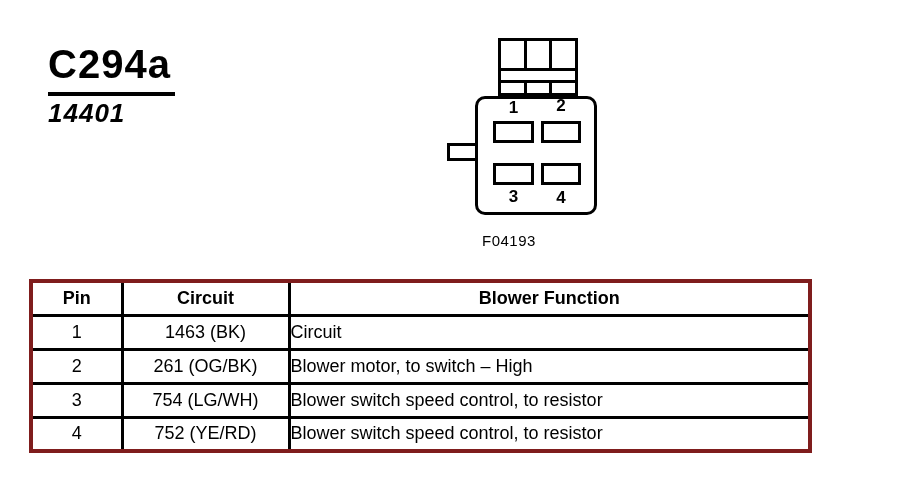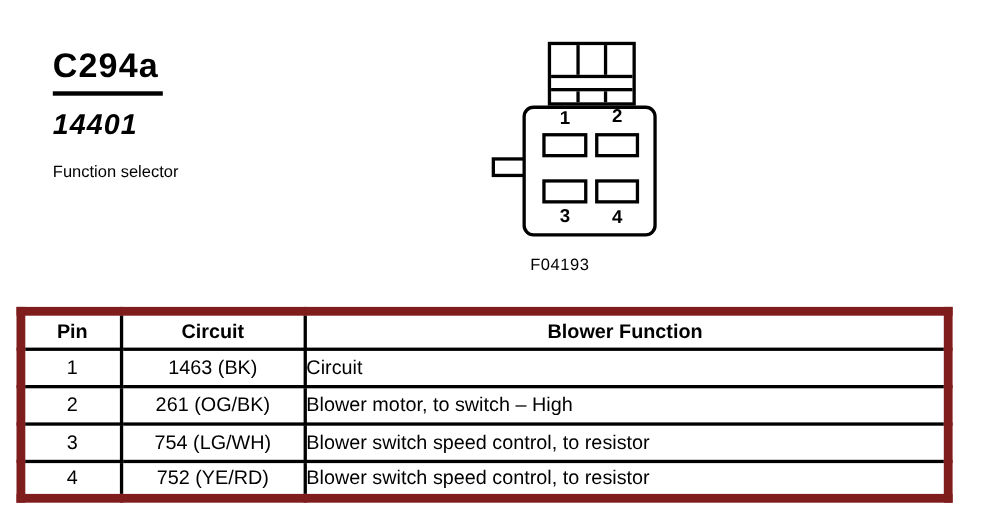--- a/index.html
+++ b/index.html
@@ -9,21 +9,21 @@
     position: relative;
     overflow: hidden;
     font-family: "Liberation Sans", "DejaVu Sans", sans-serif;
     color: #000;
   }
   .abs { position: absolute; }
 
   
   #connector-id {
     left: 48px; top: 42px;
-    font-size: 31px; font-weight: bold; letter-spacing: 1px;
+    font-size: 40px; font-weight: bold; letter-spacing: 1px;
     border-bottom: 4px solid #000;
     padding: 0 4px 5px 0;
     display: inline-block;
   }
   #part-number {
     left: 48px; top: 98px;
     font-size: 26px; font-weight: bold; letter-spacing: 1px; font-style: italic;
   }
   #component-desc {
     left: 48px; top: 146px;
@@ -53,24 +53,24 @@
   .pin-label { position: absolute; font-size: 17px; font-weight: bold; text-align: center; }
   #pl-1 { left: 48px; top: 63px;  width: 41px; }
   #pl-2 { left: 96px; top: 61px;  width: 40px; }
   #pl-3 { left: 48px; top: 152px; width: 41px; }
   #pl-4 { left: 96px; top: 153px; width: 40px; }
 
   #figure-id { left: 482px; top: 232px; width: 160px; font-size: 15px; letter-spacing: 0.5px; }
 
   
   #pin-table {
-    position: absolute; left: 15px; top: 279px;
-    width: 851px;
+    position: absolute; left: 29px; top: 279px;
+    width: 783px;
     border-collapse: collapse; table-layout: fixed;
-    border: 8px solid #7f1d1d;
+    border: 4px solid #7f1d1d;
   }
   #pin-table th, #pin-table td {
     border: 3px solid #000;
     height: 34px;
     font-size: 18px;
     vertical-align: middle;
     padding: 0;
     overflow: hidden; white-space: nowrap;
   }
   #pin-table th { font-weight: bold; text-align: center; }
@@ -78,21 +78,20 @@
   td.c-func { text-align: left; padding-left: 20px; }
   col.w-pin { width: 91px; }
   col.w-circuit { width: 167px; }
 </style>
 </head>
 <body>
 
 <div class="abs" id="connector-id">C294a</div>
 <div class="abs" id="part-number">14401</div>
 <div class="abs" id="component-desc">
-  <div>Function selector</div>
 </div>
 
 <div class="abs" id="connector">
   <div class="box" id="lock-block">
     <div class="lock-row" id="lock-top">
       <div class="cell"></div>
       <div class="cell"></div>
       <div class="cell"></div>
     </div>
     <div id="lock-mid"></div>

